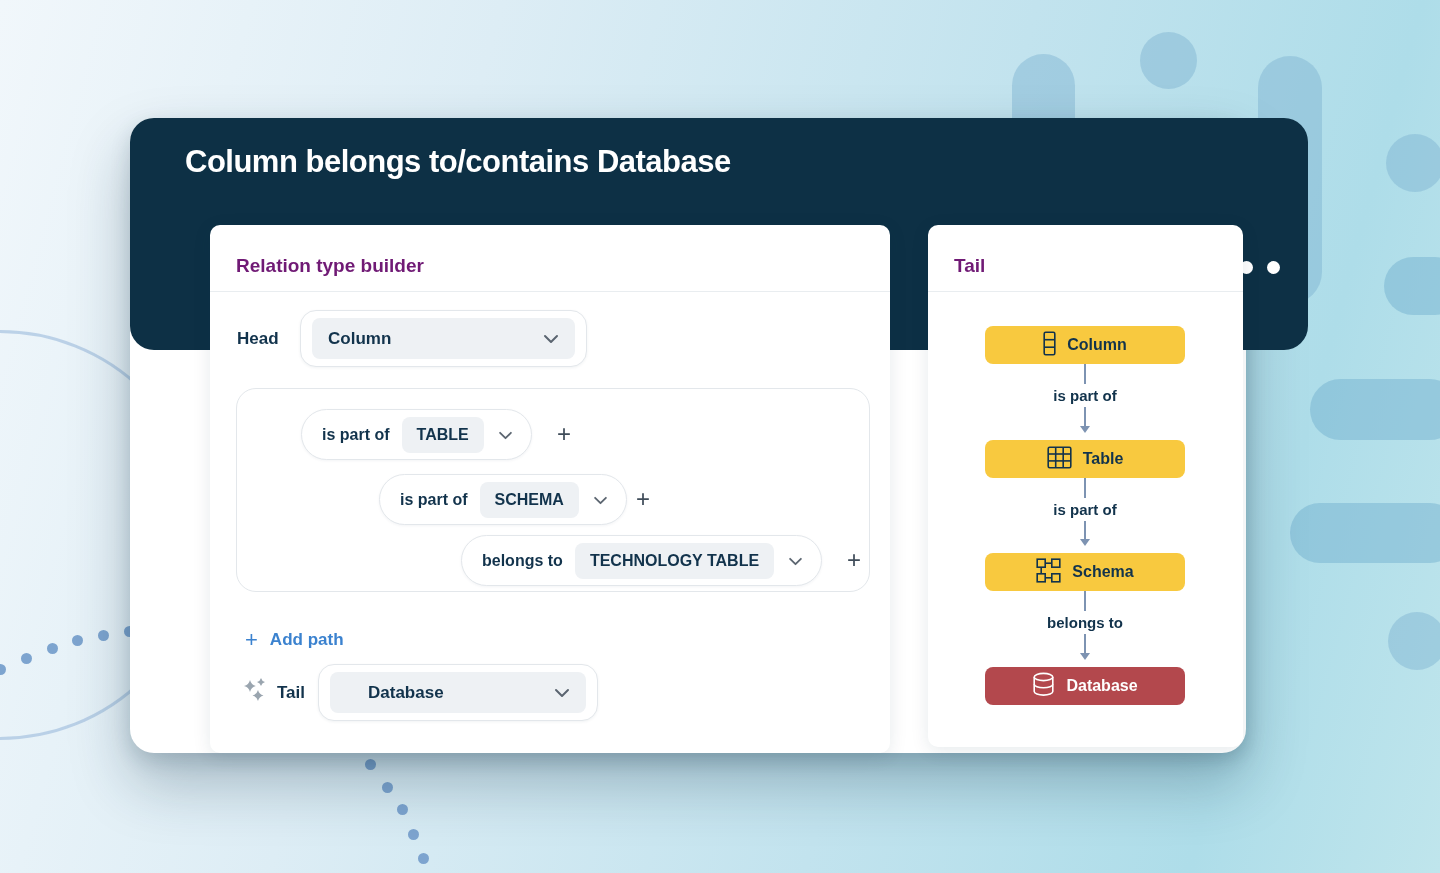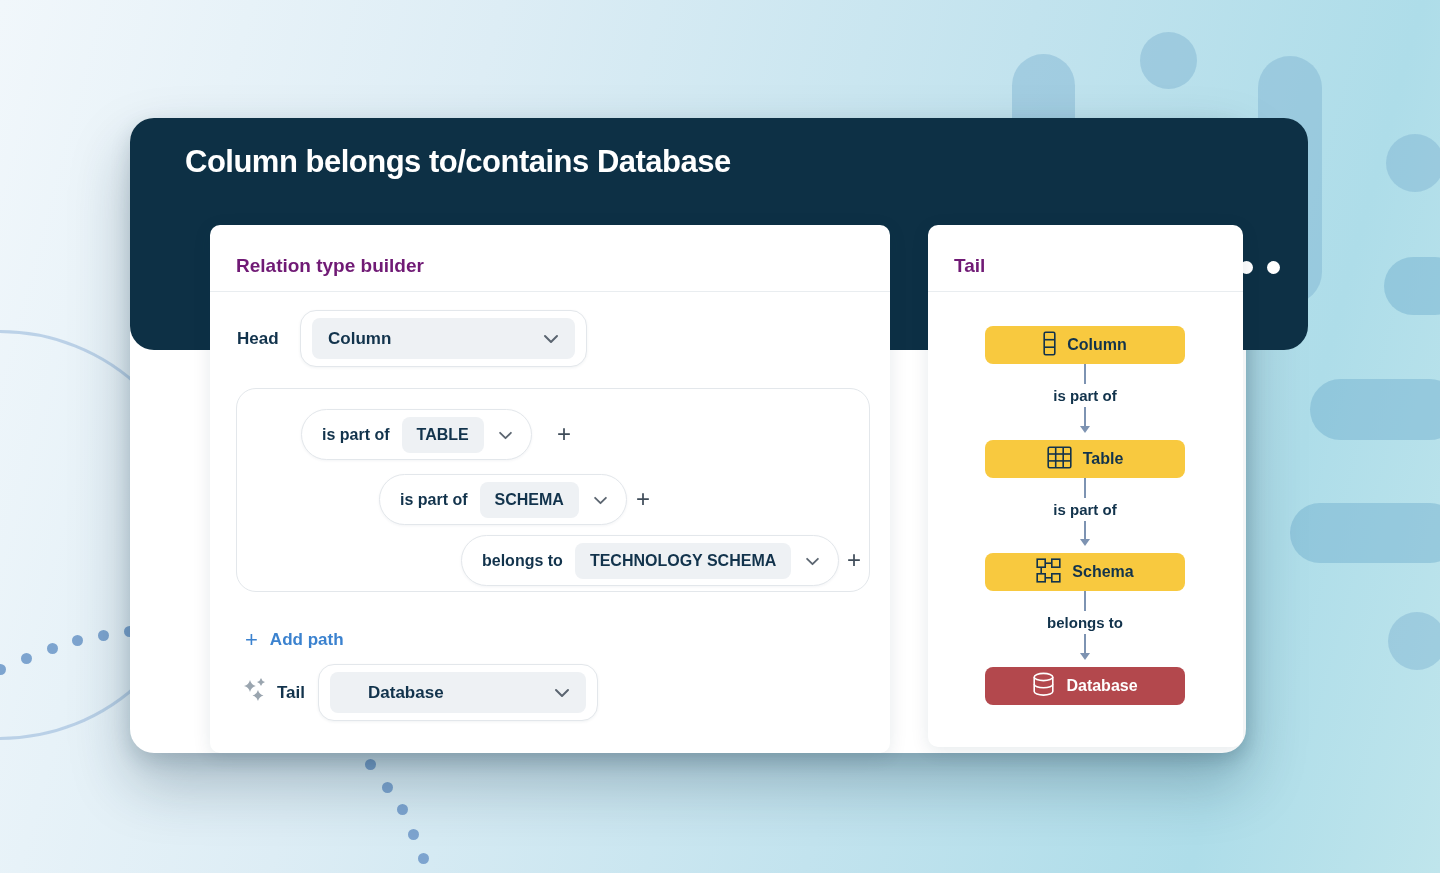--- a/index.html
+++ b/index.html
@@ -174,21 +174,21 @@
         <span class="chev">
           <svg width="15" height="9" viewBox="0 0 16 10" fill="none">
               <path d="M2 2 L8 8 L14 2" stroke="#5b6570" stroke-width="2" stroke-linecap="round" stroke-linejoin="round"></path>
             </svg>
         </span>
       </div>
       <div class="plus-btn" style="left:395px; top:100px;">+</div>
 
       <div class="row-pill" style="left:224px; top:146px;">
         <span class="row-label">belongs to</span>
-        <span class="row-value">TECHNOLOGY SCHEMA</span>
+        <span class="row-value">TECHNOLOGY TABLE</span>
         <span class="chev">
           <svg width="15" height="9" viewBox="0 0 16 10" fill="none">
               <path d="M2 2 L8 8 L14 2" stroke="#5b6570" stroke-width="2" stroke-linecap="round" stroke-linejoin="round"></path>
             </svg>
         </span>
       </div>
       <div class="plus-btn" style="left:606px; top:161px;">+</div>
 
     </div>
 

